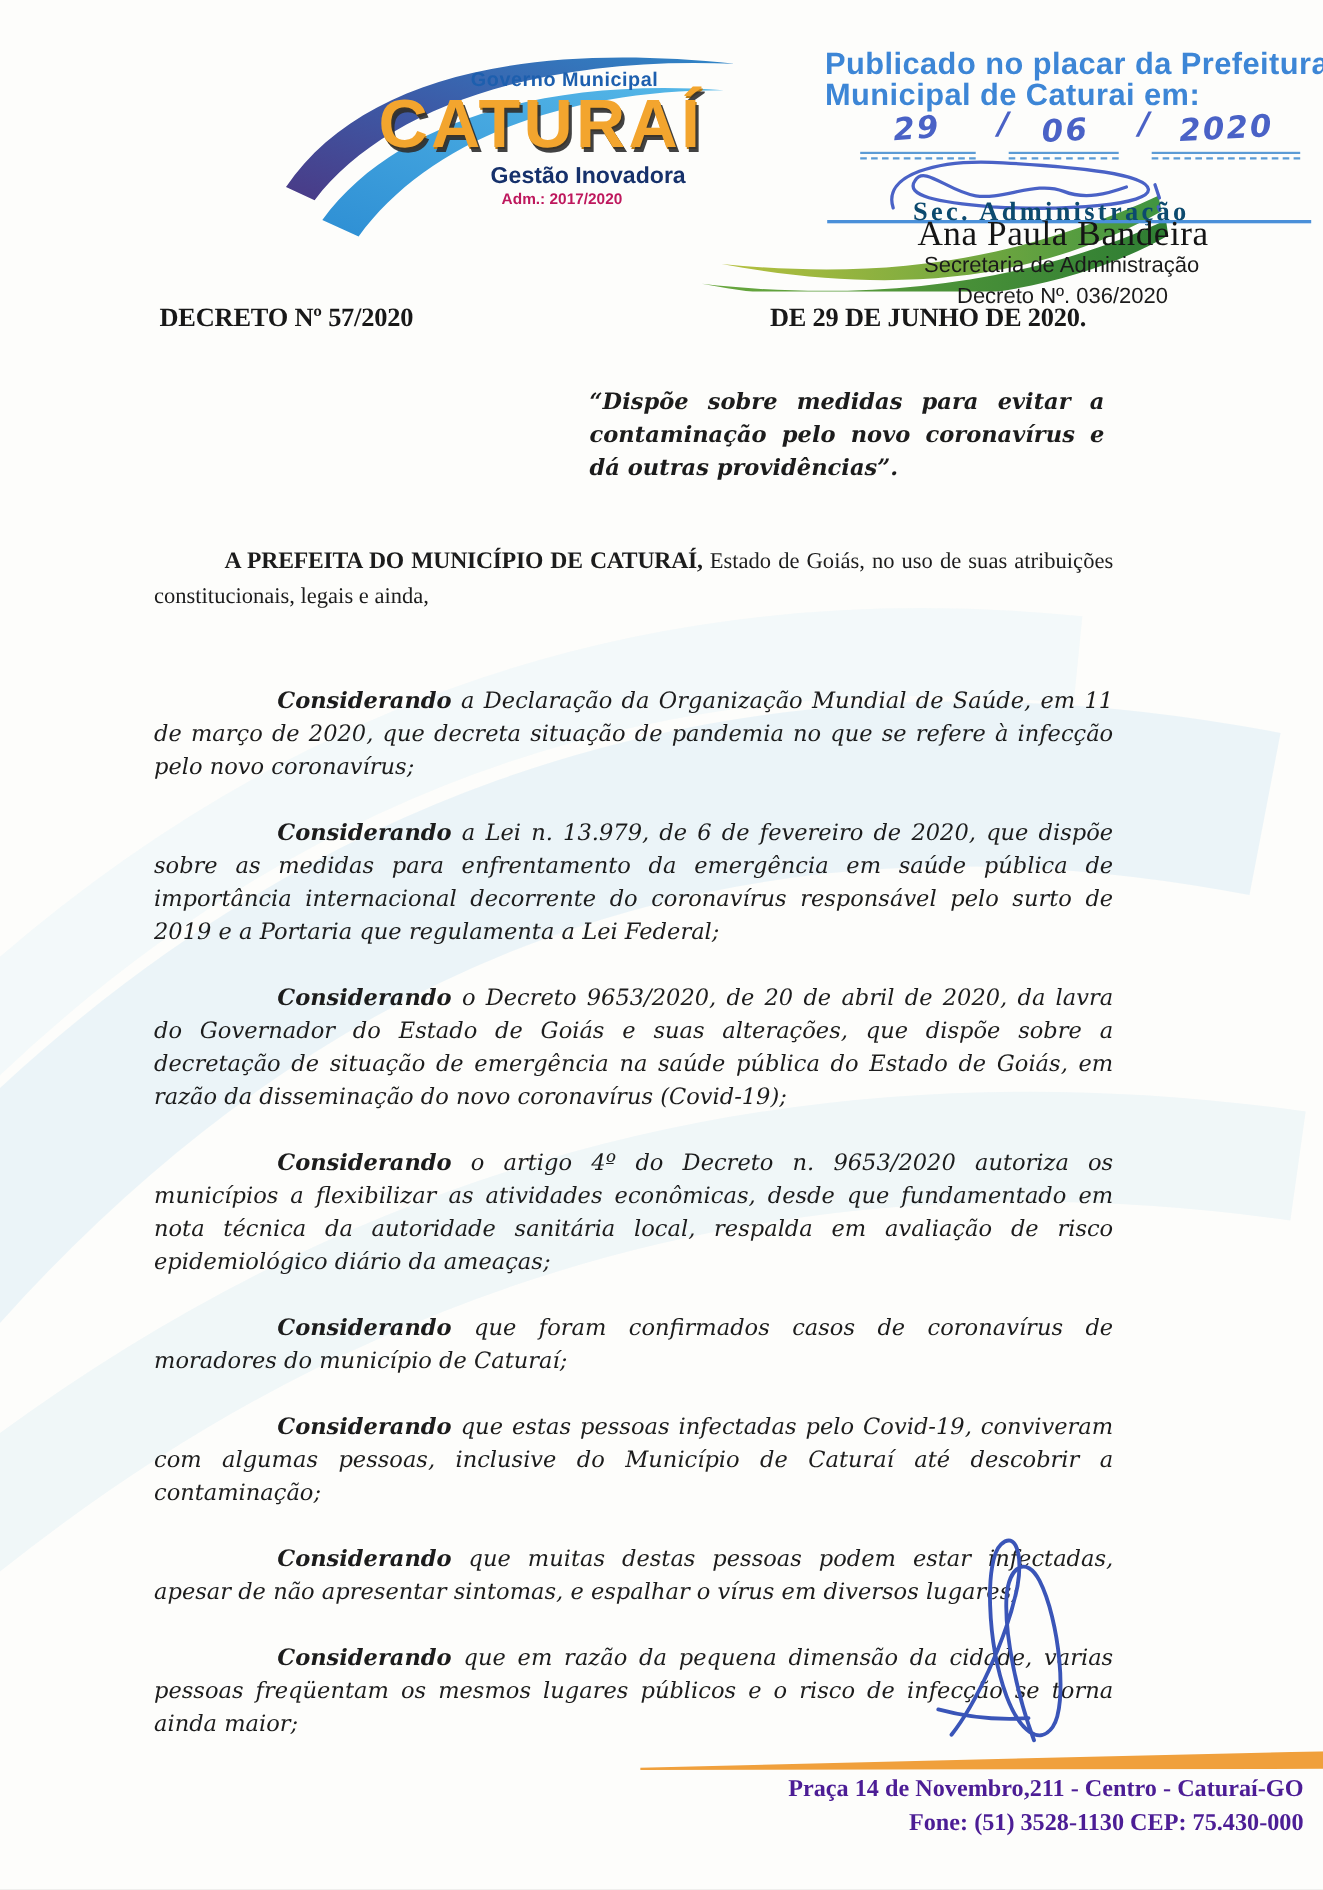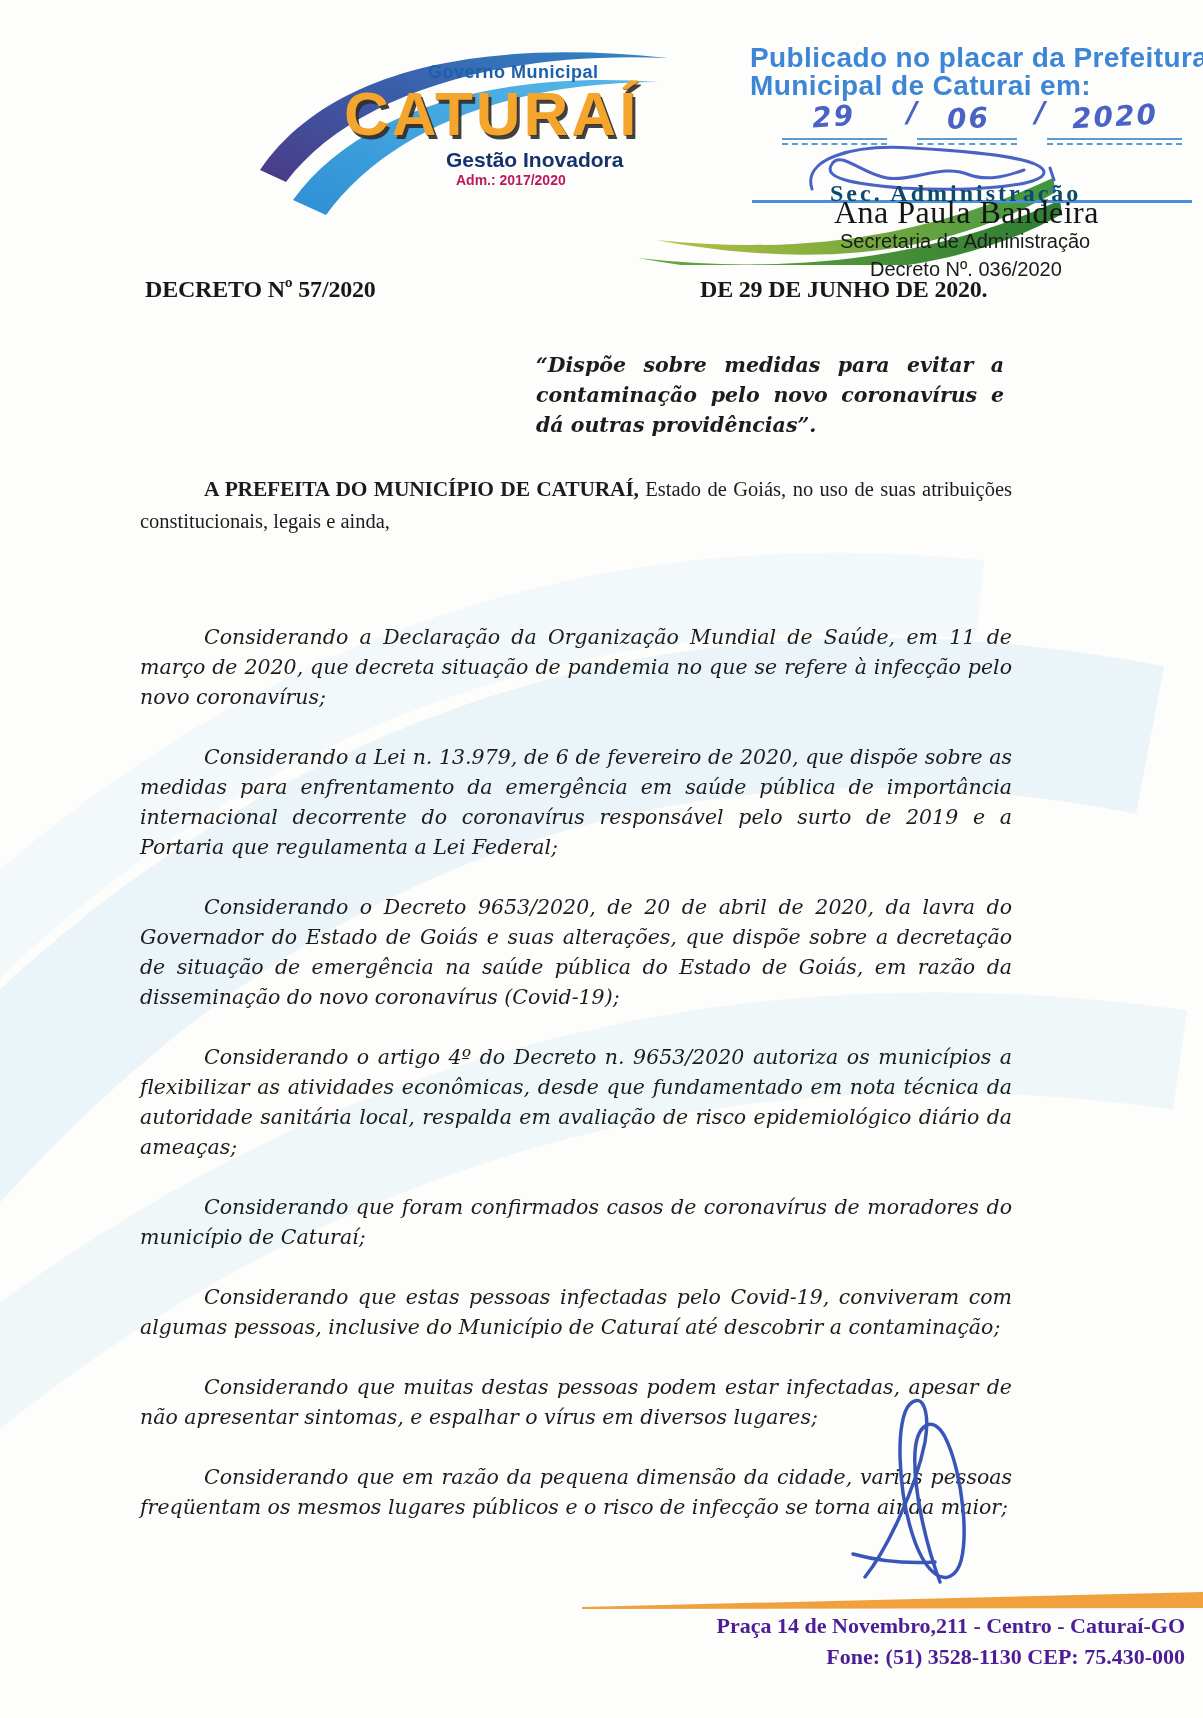--- a/index.html
+++ b/index.html
@@ -78,36 +78,36 @@
     font-family:Liberation Serif, serif;
     font-weight:bold;font-size:24px;color:#181818;letter-spacing:-0.2px;white-space:nowrap;z-index:2;
   }
   .summary{
     left:536px;top:350px;width:468px;
     font-weight:bold;font-style:italic;
     font-size:20.5px;line-height:30px;
     text-align:justify;z-index:2;
   }
   .preamble{
-    left:140px;top:452px;width:872px;
+    left:140px;top:472px;width:872px;
     font-size:20.5px;line-height:32px;
     text-align:justify;text-indent:64px;z-index:2;
     font-family:"Liberation Serif", serif;
   }
   .preamble b{font-size:21.5px;letter-spacing:-0.2px;}
   .considerations{
     left:140px;top:622px;width:872px;z-index:2;
   }
   .considerations p{
     margin:0 0 30px 0;
     font-size:20.5px;line-height:30px;
     font-style:italic;
     text-align:justify;text-indent:64px;
   }
-  .considerations .lead{font-weight:normal;}
+  .considerations .lead{font-weight:bold;margin-left:48px;}
   
   .pen-initials{left:845px;top:1382px;z-index:3;}
   .footer-wedge{left:582px;top:1592px;z-index:2;}
   .footer-text{
     right:18px;top:1610px;text-align:right;z-index:3;
     font-family:"Liberation Serif", serif;
     font-weight:bold;font-size:22px;color:#4c1d95;line-height:31px;white-space:nowrap;
   }
 </style>
 </head>

